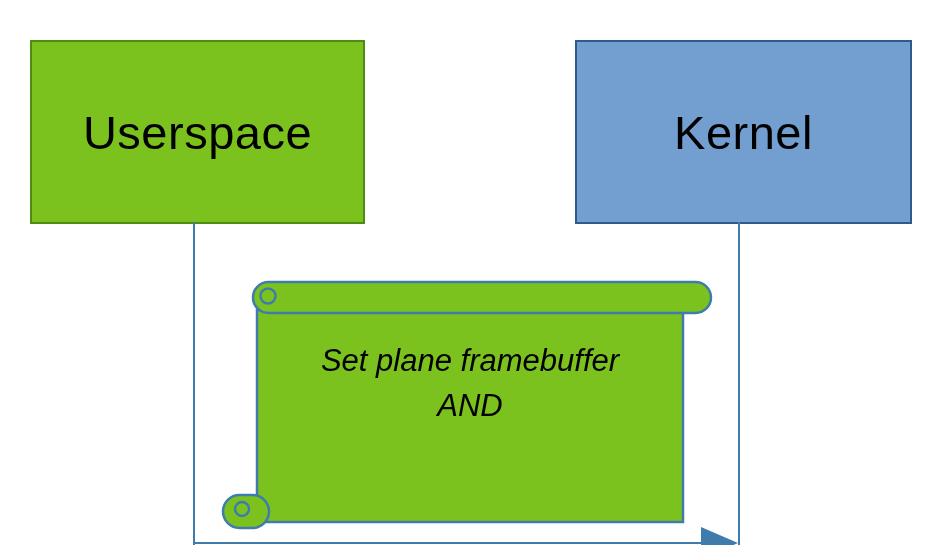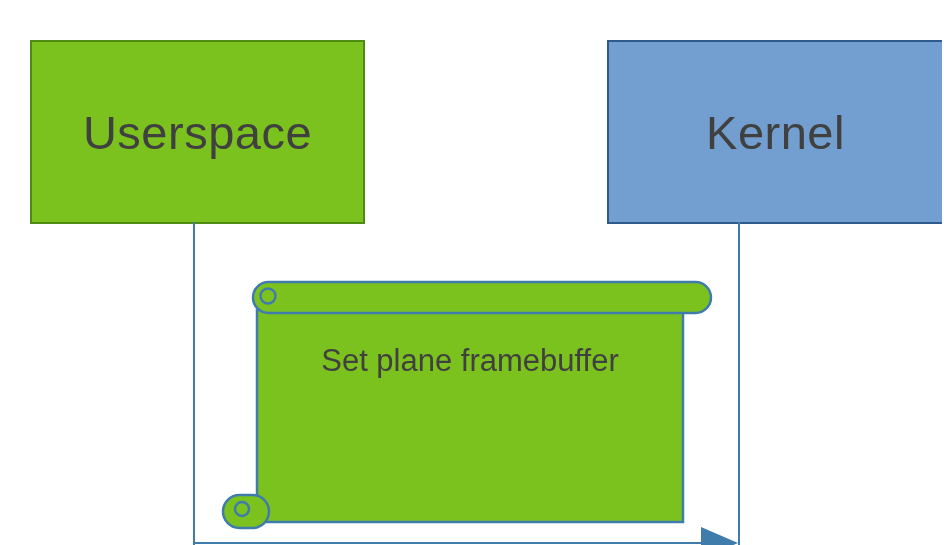--- a/index.html
+++ b/index.html
@@ -3,58 +3,59 @@
 <meta charset="utf-8">
 <style>
   html, body { margin: 0; padding: 0; background: #ffffff; }
   .canvas {
     position: relative;
     width: 942px;
     height: 545px;
     background: #ffffff;
     overflow: hidden;
     font-family: "Liberation Sans", sans-serif;
-    color: #404040;
+    color: #000000;
   }
   .actor-box {
     position: absolute;
     border: 2px solid;
     display: flex;
     align-items: center;
     justify-content: center;
     font-size: 47px;
     letter-spacing: 0.5px;
   }
   .actor-userspace {
     left: 30px; top: 40px; width: 331px; height: 180px;
     background: #7cc21e; border-color: #4f8a12;
   }
   .actor-kernel {
     left: 575px; top: 40px; width: 333px; height: 180px;
-    background: #729fcf; border-color: #2e5c8a; margin-left: 32px;
+    background: #729fcf; border-color: #2e5c8a;
   }
   .lifeline {
     position: absolute;
     width: 2px;
     background: #3f7cac;
   }
   .lifeline-user { left: 193px; top: 222px; height: 323px; }
   .lifeline-kernel { left: 738px; top: 222px; height: 323px; }
   .scroll-shape-svg {
     position: absolute;
     left: 220px; top: 280px;
     width: 494px; height: 252px;
   }
   .note-text {
     position: absolute;
     left: 257px; top: 338px;
     width: 426px;
     text-align: center;
     font-size: 31px;
     line-height: 45px;
+    font-style: italic;
   }
   .note-text span { display: block; }
   .arrow-svg {
     position: absolute;
     left: 190px; top: 518px;
     width: 550px; height: 27px;
   }
 </style>
 </head>
 <body>
@@ -78,20 +79,21 @@
 
     <rect x="3" y="215" width="46" height="33" rx="16.5" fill="#7cc21e" stroke="#3f7cac" stroke-width="2.5"></rect>
     <circle cx="22" cy="229" r="7" fill="#7cc21e" stroke="#3f7cac" stroke-width="2.5"></circle>
 
     <rect x="33" y="2" width="458" height="31" rx="15.5" fill="#7cc21e" stroke="#3f7cac" stroke-width="2.5"></rect>
     <circle cx="48" cy="16" r="7.5" fill="#7cc21e" stroke="#3f7cac" stroke-width="2.5"></circle>
   </svg>
 
   <div class="note-text">
     <span>Set plane framebuffer</span>
+    <span>AND</span>
   </div>
 
   <svg class="arrow-svg" viewBox="0 0 550 27">
     <line x1="4" y1="25" x2="512" y2="25" stroke="#3f7cac" stroke-width="2"></line>
     <polygon points="548,25 511,9 511,41" fill="#3f7cac"></polygon>
   </svg>
 
 </div>
 
 </body></html>

